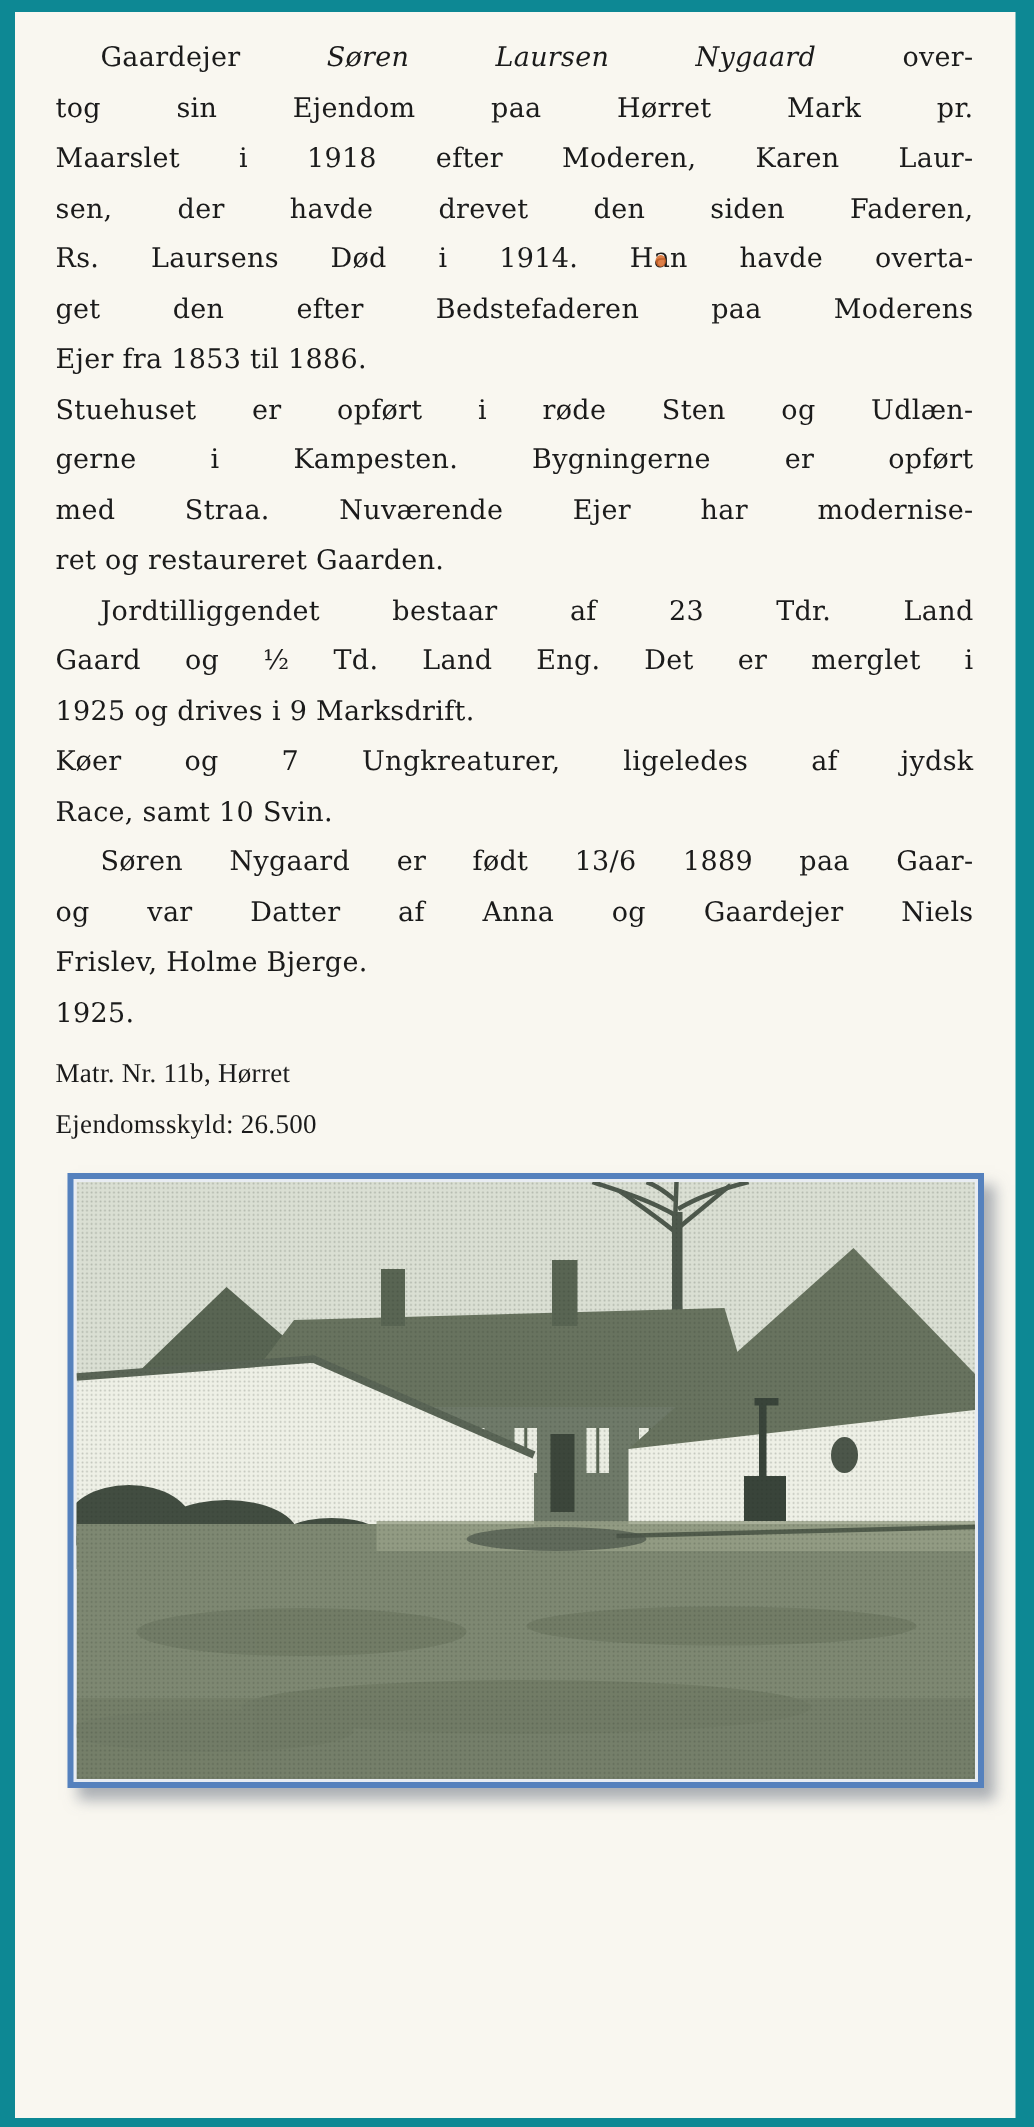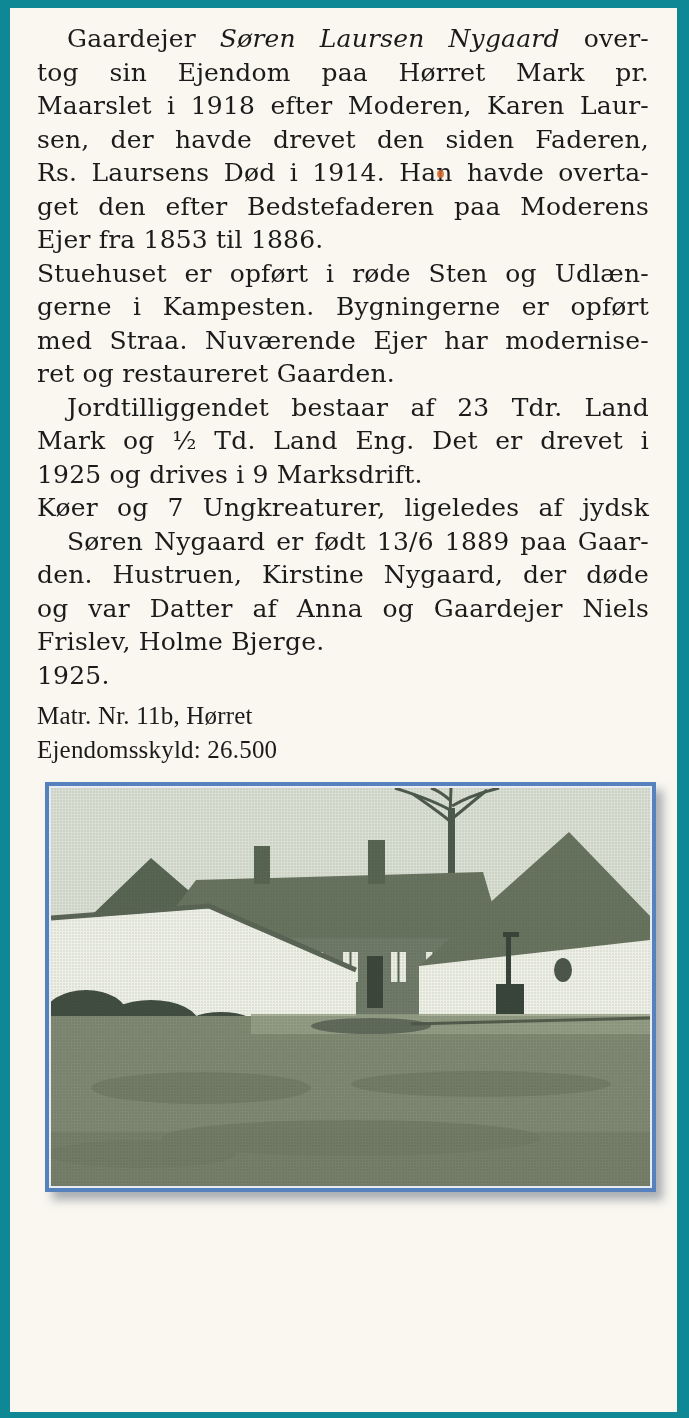--- a/index.html
+++ b/index.html
@@ -11,21 +11,21 @@
   .page{
     position:relative;
     margin:8px 12px 6px 10px;
     width:667px;height:1404px;
     background:var(--paper,#f9f7f0);
     box-sizing:border-box;
     padding:14px 28px 0 27px;
     color:var(--ink,#1b1b1b);
   }
   .article{
-    font-size:25px;
+    font-size:18px;
     line-height:33.5px;
     letter-spacing:.2px;
   }
   .para{margin:0;}
   .tline{
     text-align:justify;
     text-align-last:justify;
     text-justify:inter-word;
     white-space:normal;
   }
@@ -65,29 +65,29 @@
         <div class="tline last"><span>Ejer fra 1853 til 1886.</span></div>
       </div>
       <div class="para">
         <div class="tline"><span>Stuehuset er opført i røde Sten og Udlæn-</span></div>
         <div class="tline"><span>gerne i Kampesten. Bygningerne er opført</span></div>
         <div class="tline"><span>med Straa. Nuværende Ejer har modernise-</span></div>
         <div class="tline last"><span>ret og restaureret Gaarden.</span></div>
       </div>
       <div class="para">
         <div class="tline ind"><span>Jordtilliggendet bestaar af 23 Tdr. Land</span></div>
-        <div class="tline"><span>Mark og ½ Td. Land Eng. Det er drevet i</span></div>
+        <div class="tline"><span>Gaard og ½ Td. Land Eng. Det er merglet i</span></div>
         <div class="tline last"><span>1925 og drives i 9 Marksdrift.</span></div>
       </div>
       <div class="para">
         <div class="tline"><span>Køer og 7 Ungkreaturer, ligeledes af jydsk</span></div>
+        <div class="tline last"><span>Race, samt 10 Svin.</span></div>
       </div>
       <div class="para">
         <div class="tline ind"><span>Søren Nygaard er født 13/6 1889 paa Gaar-</span></div>
-        <div class="tline"><span>den. Hustruen, Kirstine Nygaard, der døde</span></div>
         <div class="tline"><span>og var Datter af Anna og Gaardejer Niels</span></div>
         <div class="tline last"><span>Frislev, Holme Bjerge.</span></div>
       </div>
       <div class="para">
         <div class="tline last"><span>1925.</span></div>
       </div>
       <div class="para flush">
         <div class="tline"><span>Matr. Nr. 11b, Hørret</span></div>
         <div class="tline last"><span>Ejendomsskyld: 26.500</span></div>
       </div>

